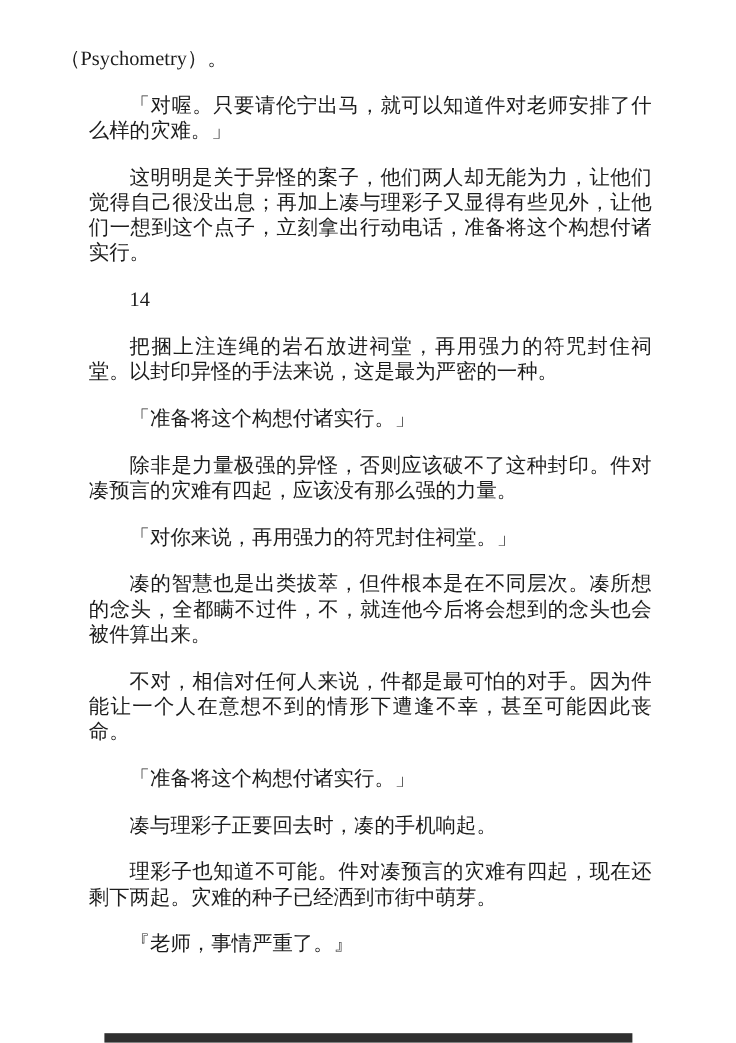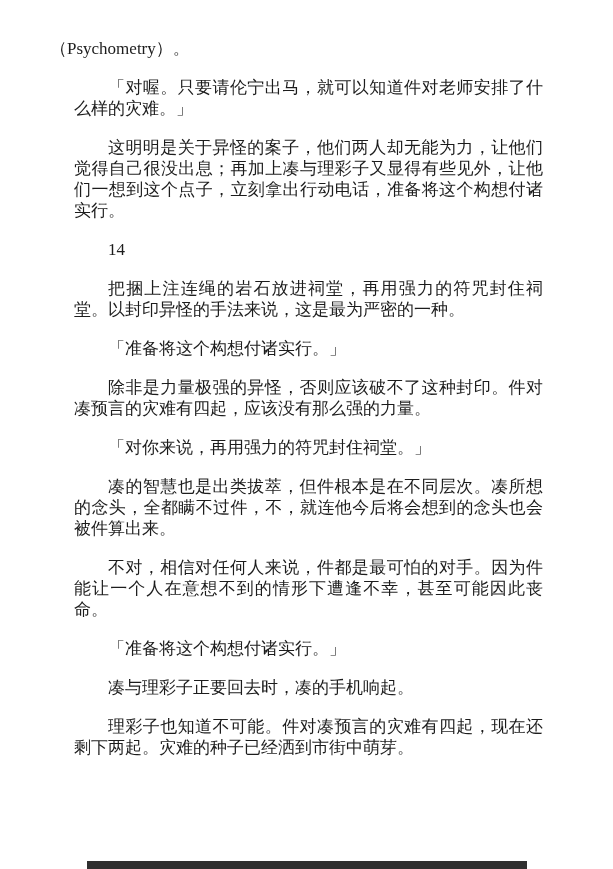--- a/index.html
+++ b/index.html
@@ -53,15 +53,16 @@
   <p class="para indent">14</p>
   <p class="para indent">把捆上注连绳的岩石放进祠堂，再用强力的符咒封住祠堂。以封印异怪的手法来说，这是最为严密的一种。</p>
   <p class="para indent">「准备将这个构想付诸实行。」</p>
   <p class="para indent">除非是力量极强的异怪，否则应该破不了这种封印。件对凑预言的灾难有四起，应该没有那么强的力量。</p>
   <p class="para indent">「对你来说，再用强力的符咒封住祠堂。」</p>
   <p class="para indent">凑的智慧也是出类拔萃，但件根本是在不同层次。凑所想的念头，全都瞒不过件，不，就连他今后将会想到的念头也会被件算出来。</p>
   <p class="para indent">不对，相信对任何人来说，件都是最可怕的对手。因为件能让一个人在意想不到的情形下遭逢不幸，甚至可能因此丧命。</p>
   <p class="para indent">「准备将这个构想付诸实行。」</p>
   <p class="para indent">凑与理彩子正要回去时，凑的手机响起。</p>
   <p class="para indent">理彩子也知道不可能。件对凑预言的灾难有四起，现在还剩下两起。灾难的种子已经洒到市街中萌芽。</p>
+  <p class="para indent">『老师，事情严重了。』</p>
 </div>
 
 <div class="hscrollbar-thumb" style="background-color: rgb(47, 47, 47);"></div>
 
 </body></html>

